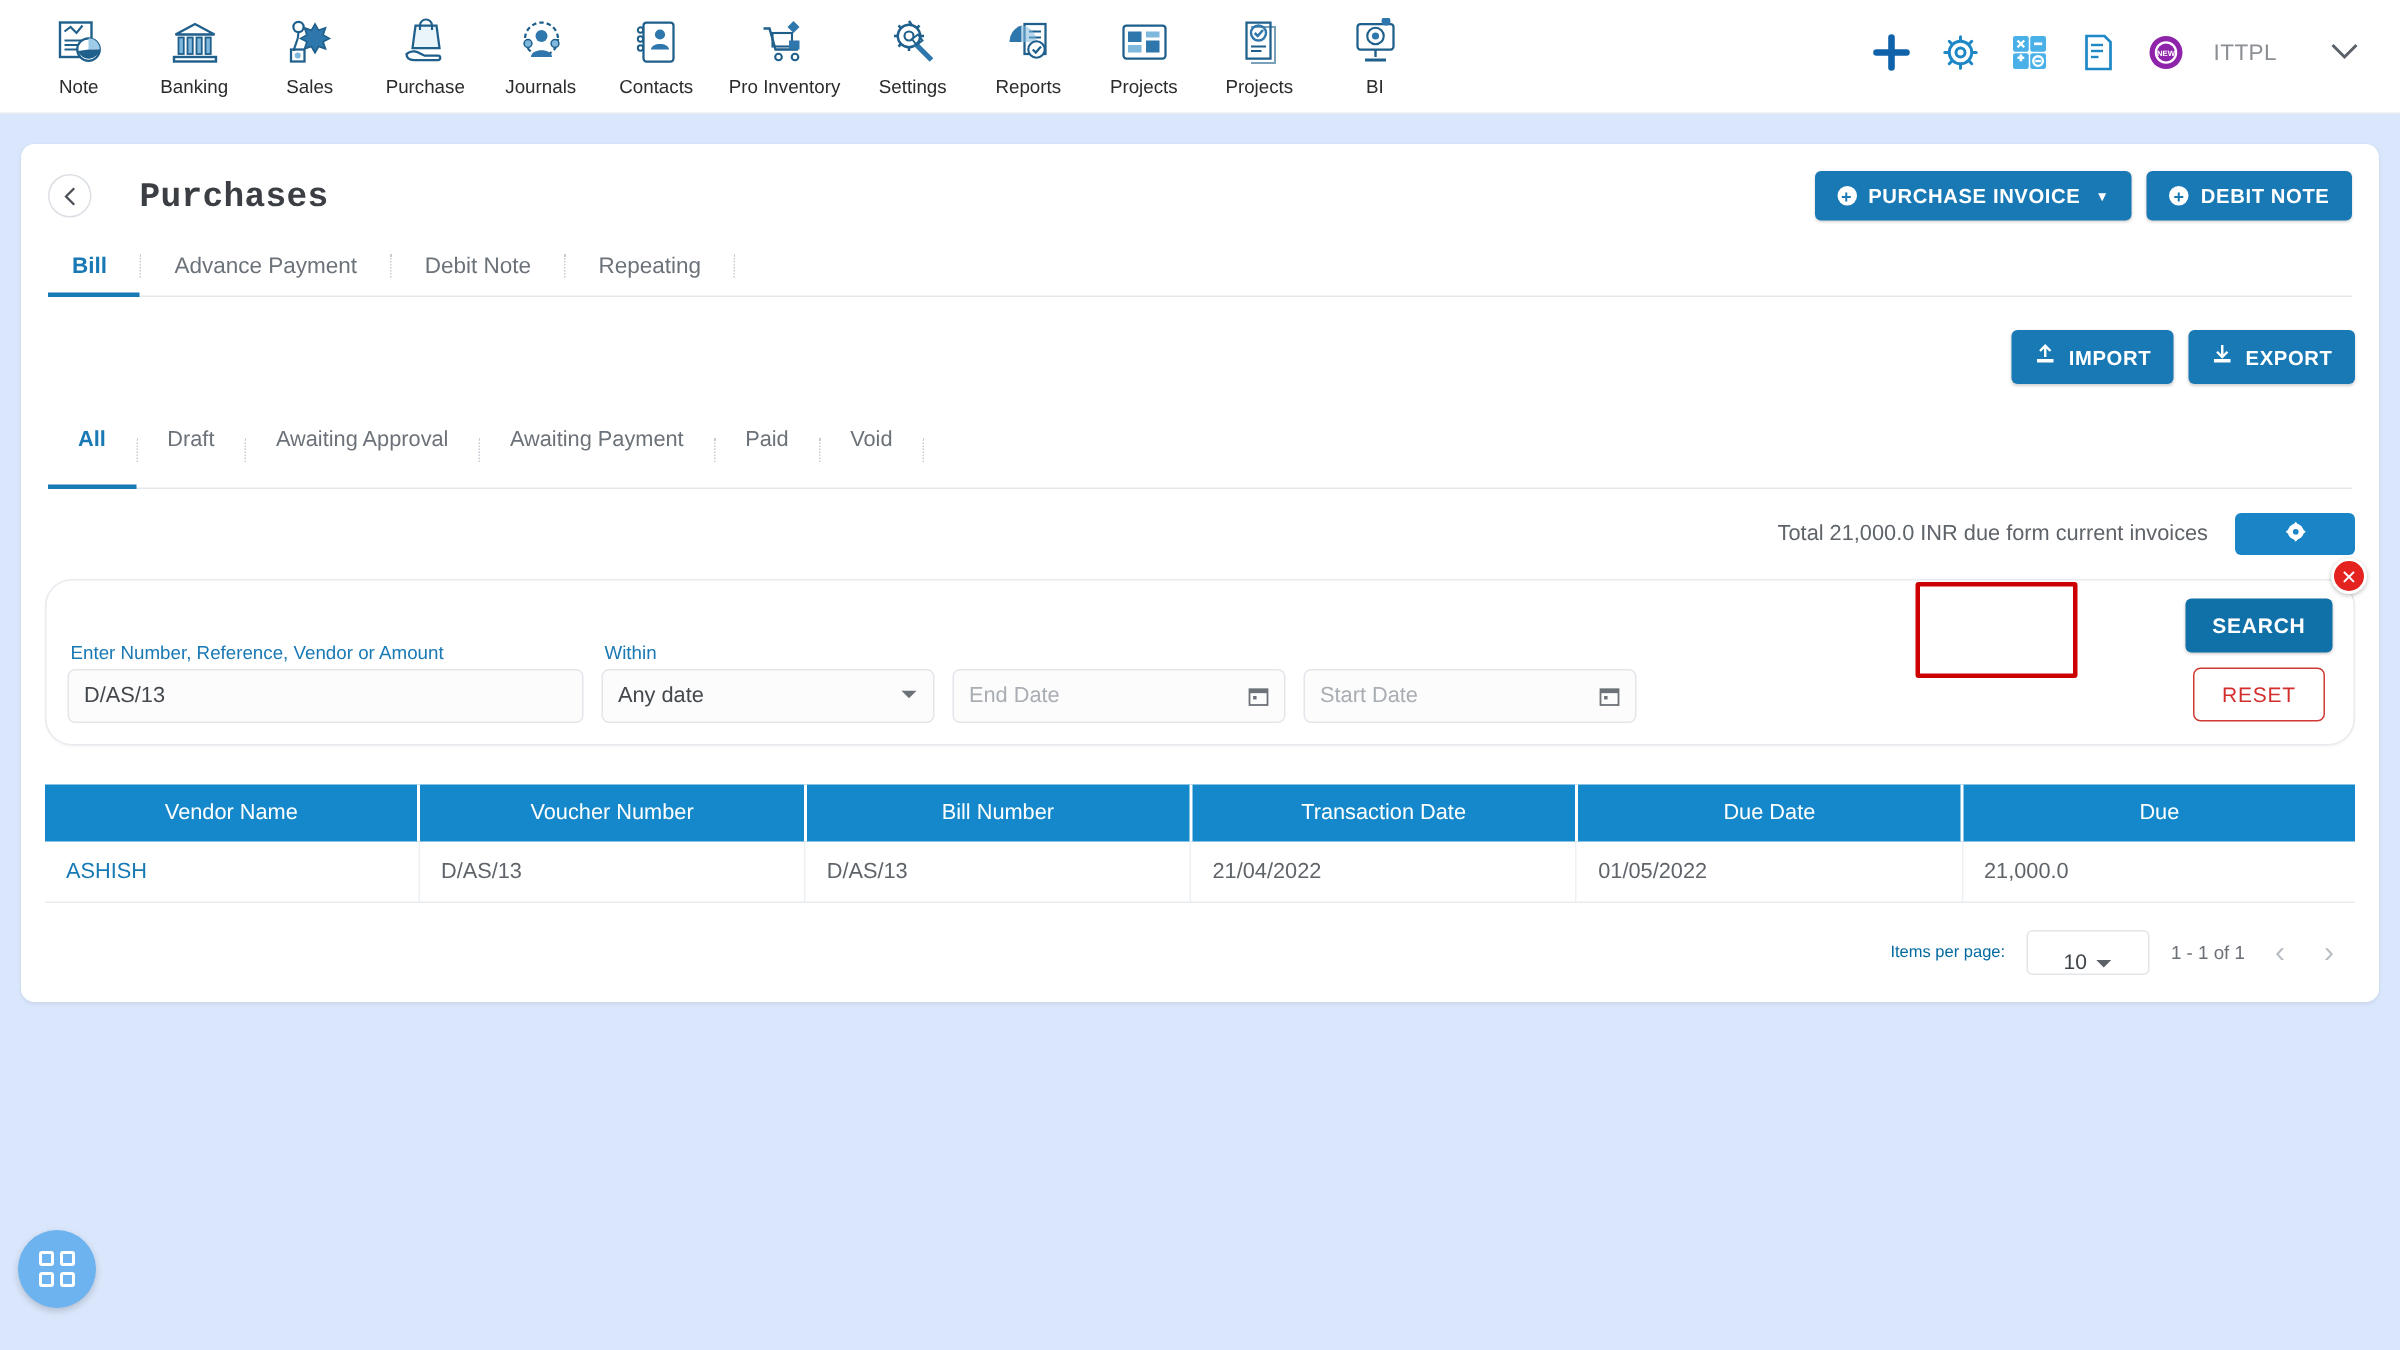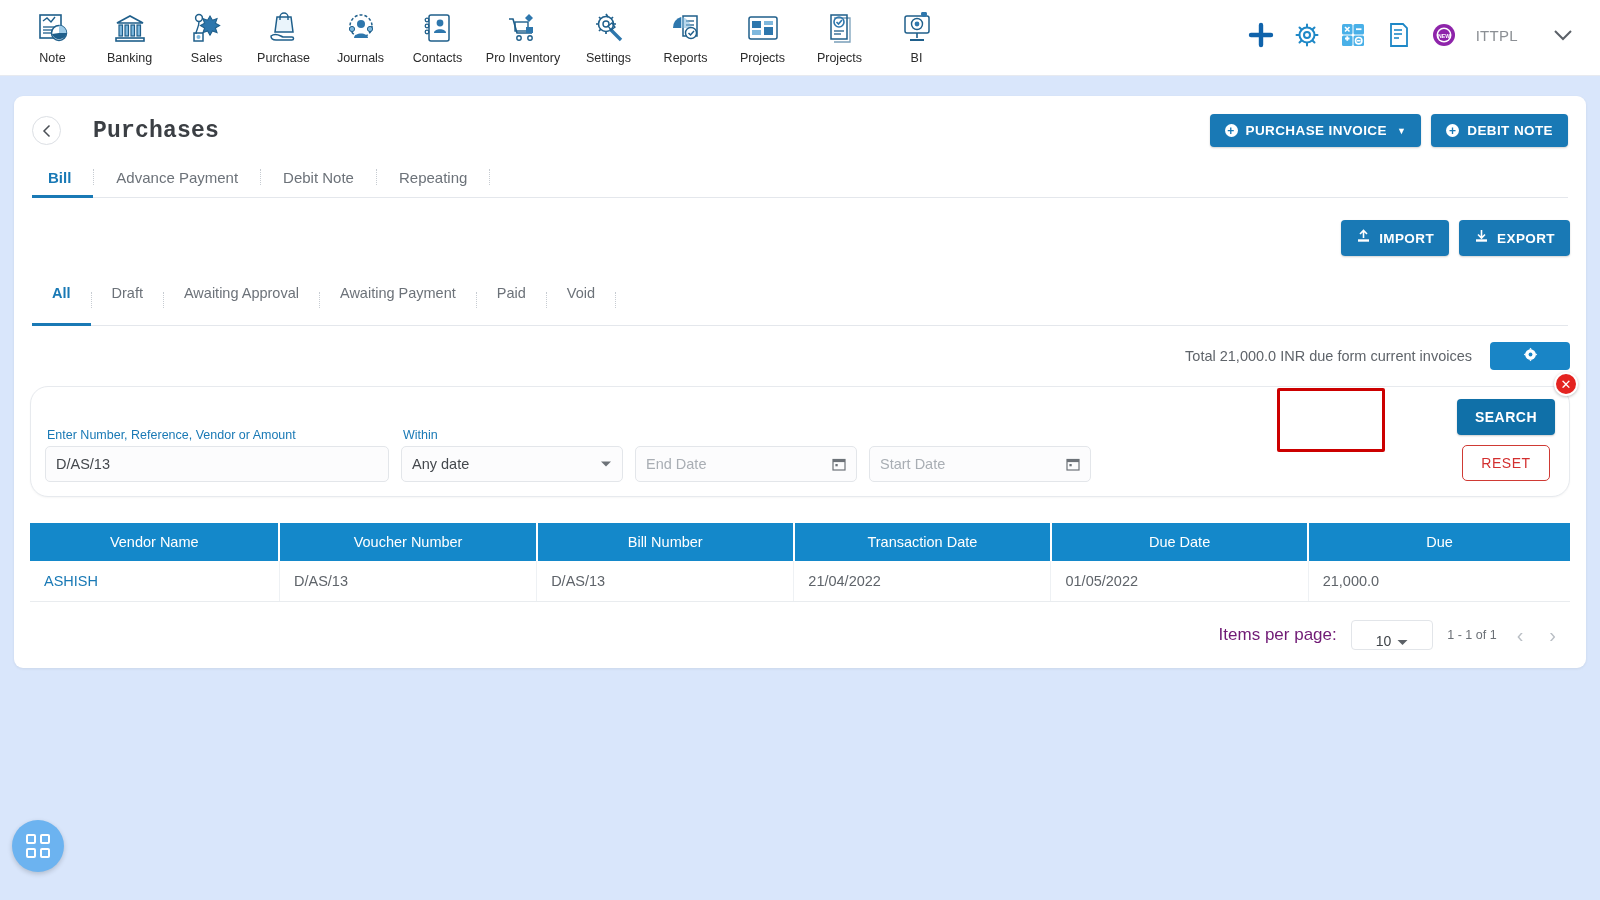--- a/index.html
+++ b/index.html
@@ -156,21 +156,21 @@
   table.grid td {
     font-size: 14.5px; color: #5f646a; padding: 12px 14px;
     border-bottom: 1px solid #e9ecef; border-right: 1px solid #eef1f4;
     text-align: left;
   }
   table.grid td:last-child { border-right: none; }
   td.linkcell a { color: #1979b5; text-decoration: none; cursor: pointer; }
 
   
   .pagerow { display: flex; align-items: center; justify-content: flex-end; gap: 14px; padding: 18px 8px 4px 0; }
-  .paglabel { font-size: 17px; color: #701a75; }
+  .paglabel { font-size: 11px; color: #0369a1; }
   .pagsel {
     border: 1px solid #e2e5e9; border-radius: 4px; height: 30px; min-width: 52px;
     display: flex; align-items: flex-end; justify-content: space-between;
     padding: 0 24px; font-size: 14px; color: #3f4449; cursor: pointer; gap: 6px;
   }
   .pagrange { font-size: 12.5px; color: #6b7076; }
   .pagarrow { color: #b9bec4; font-size: 20px; cursor: pointer; padding: 0 6px; }
 
   
   .fab {

